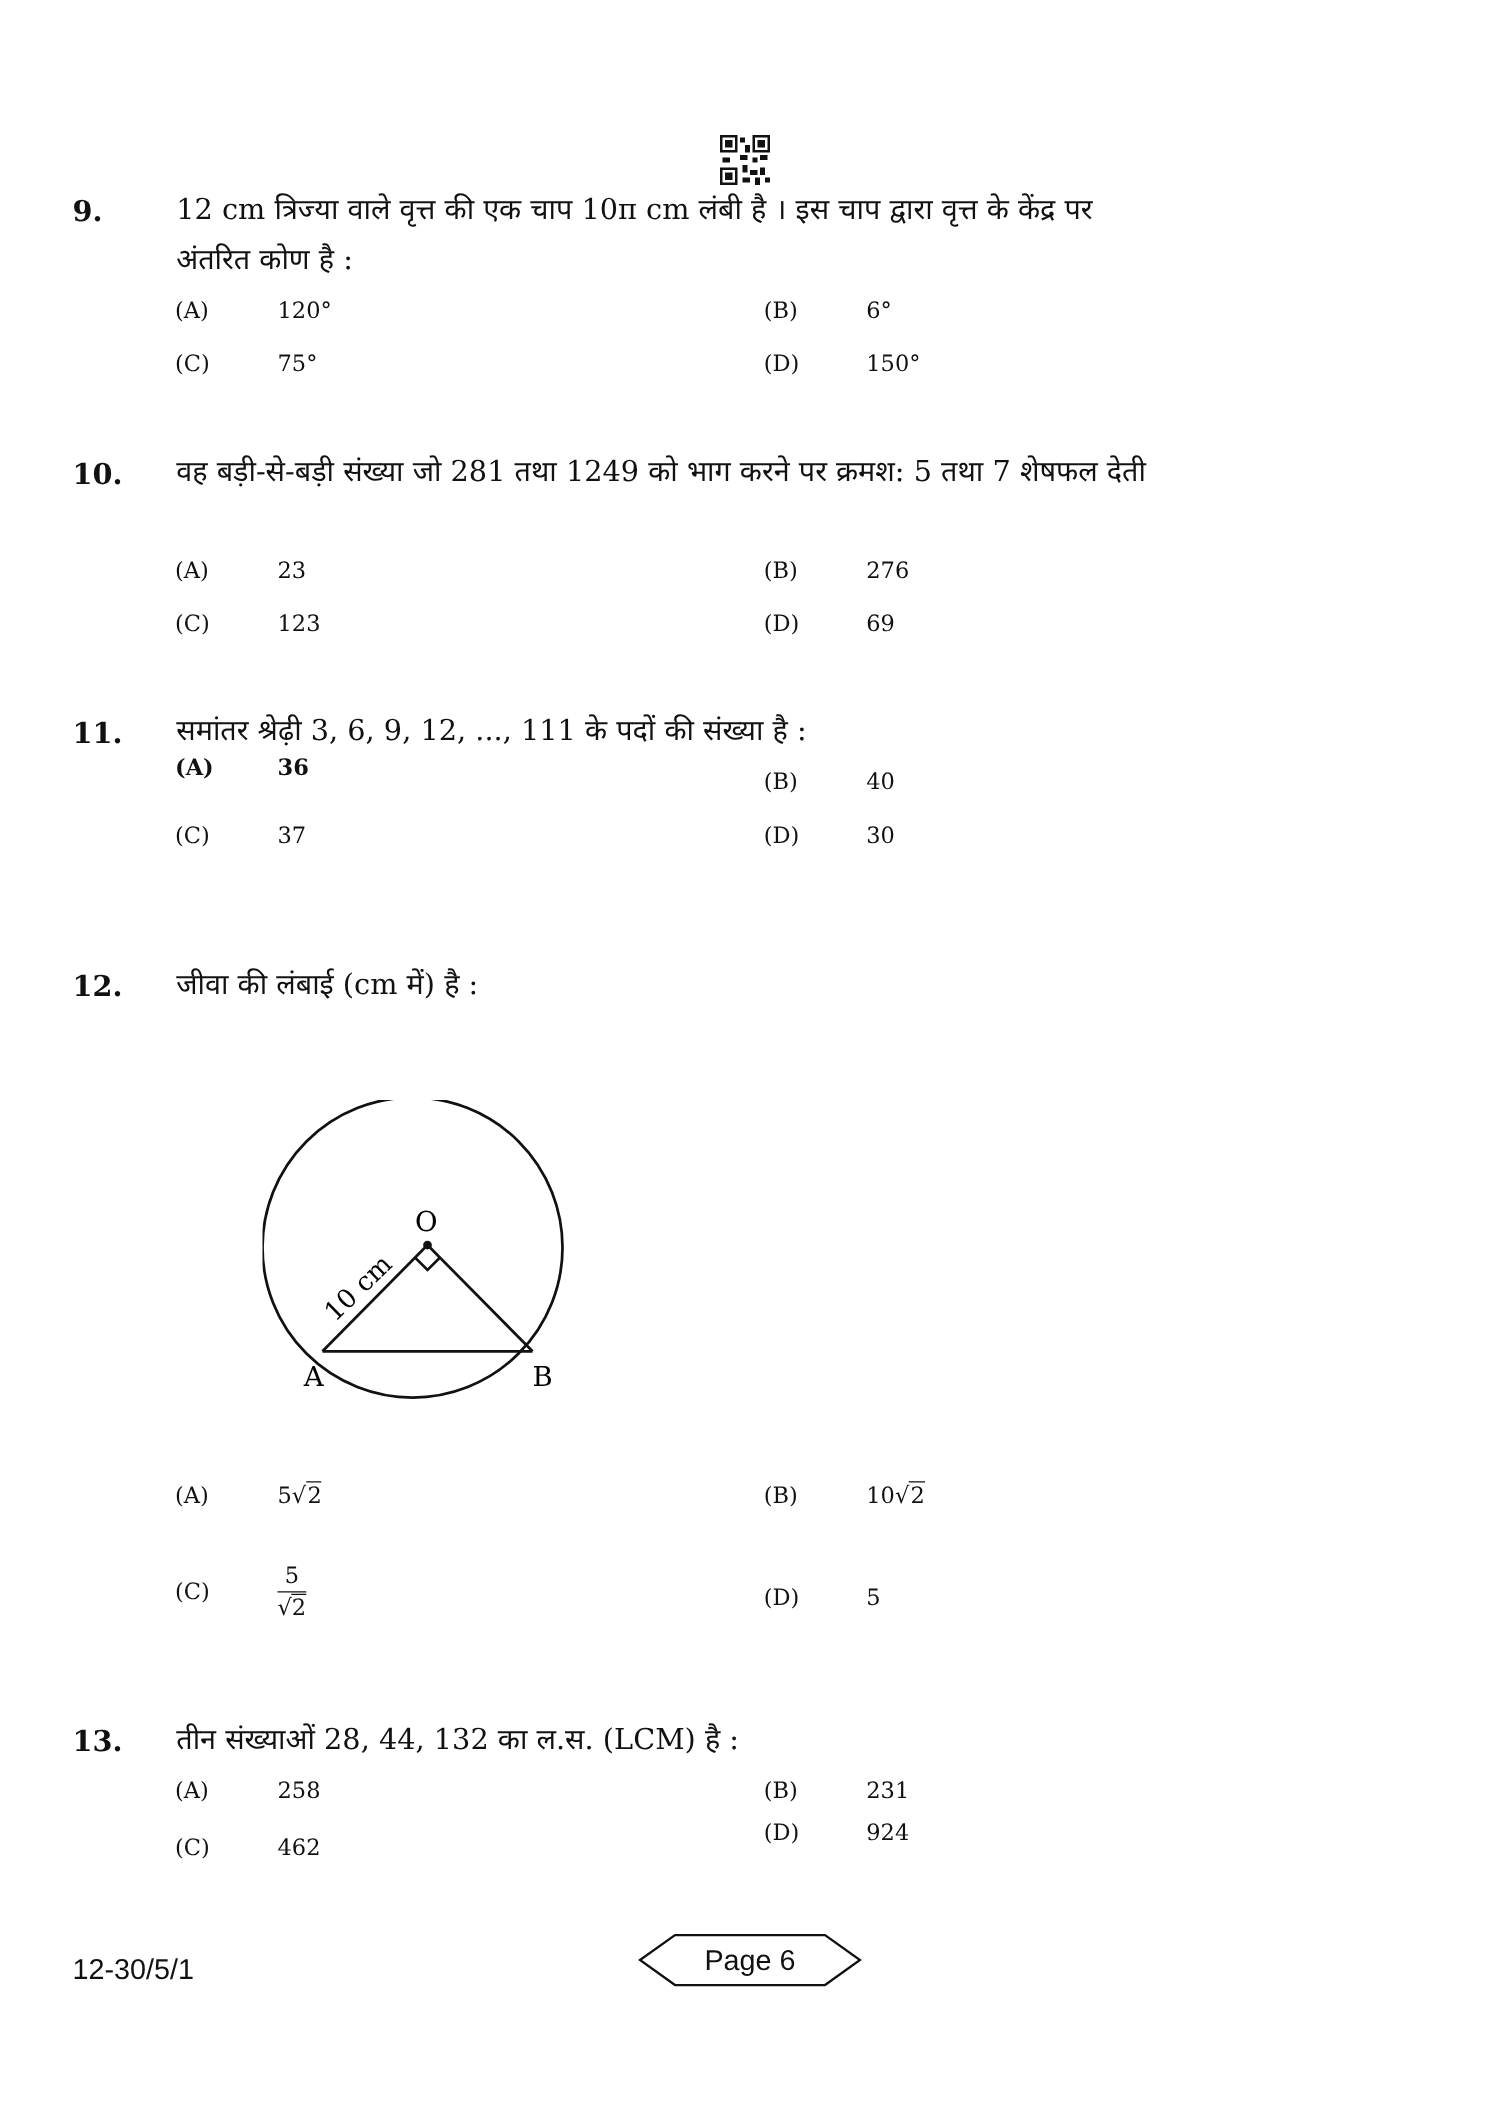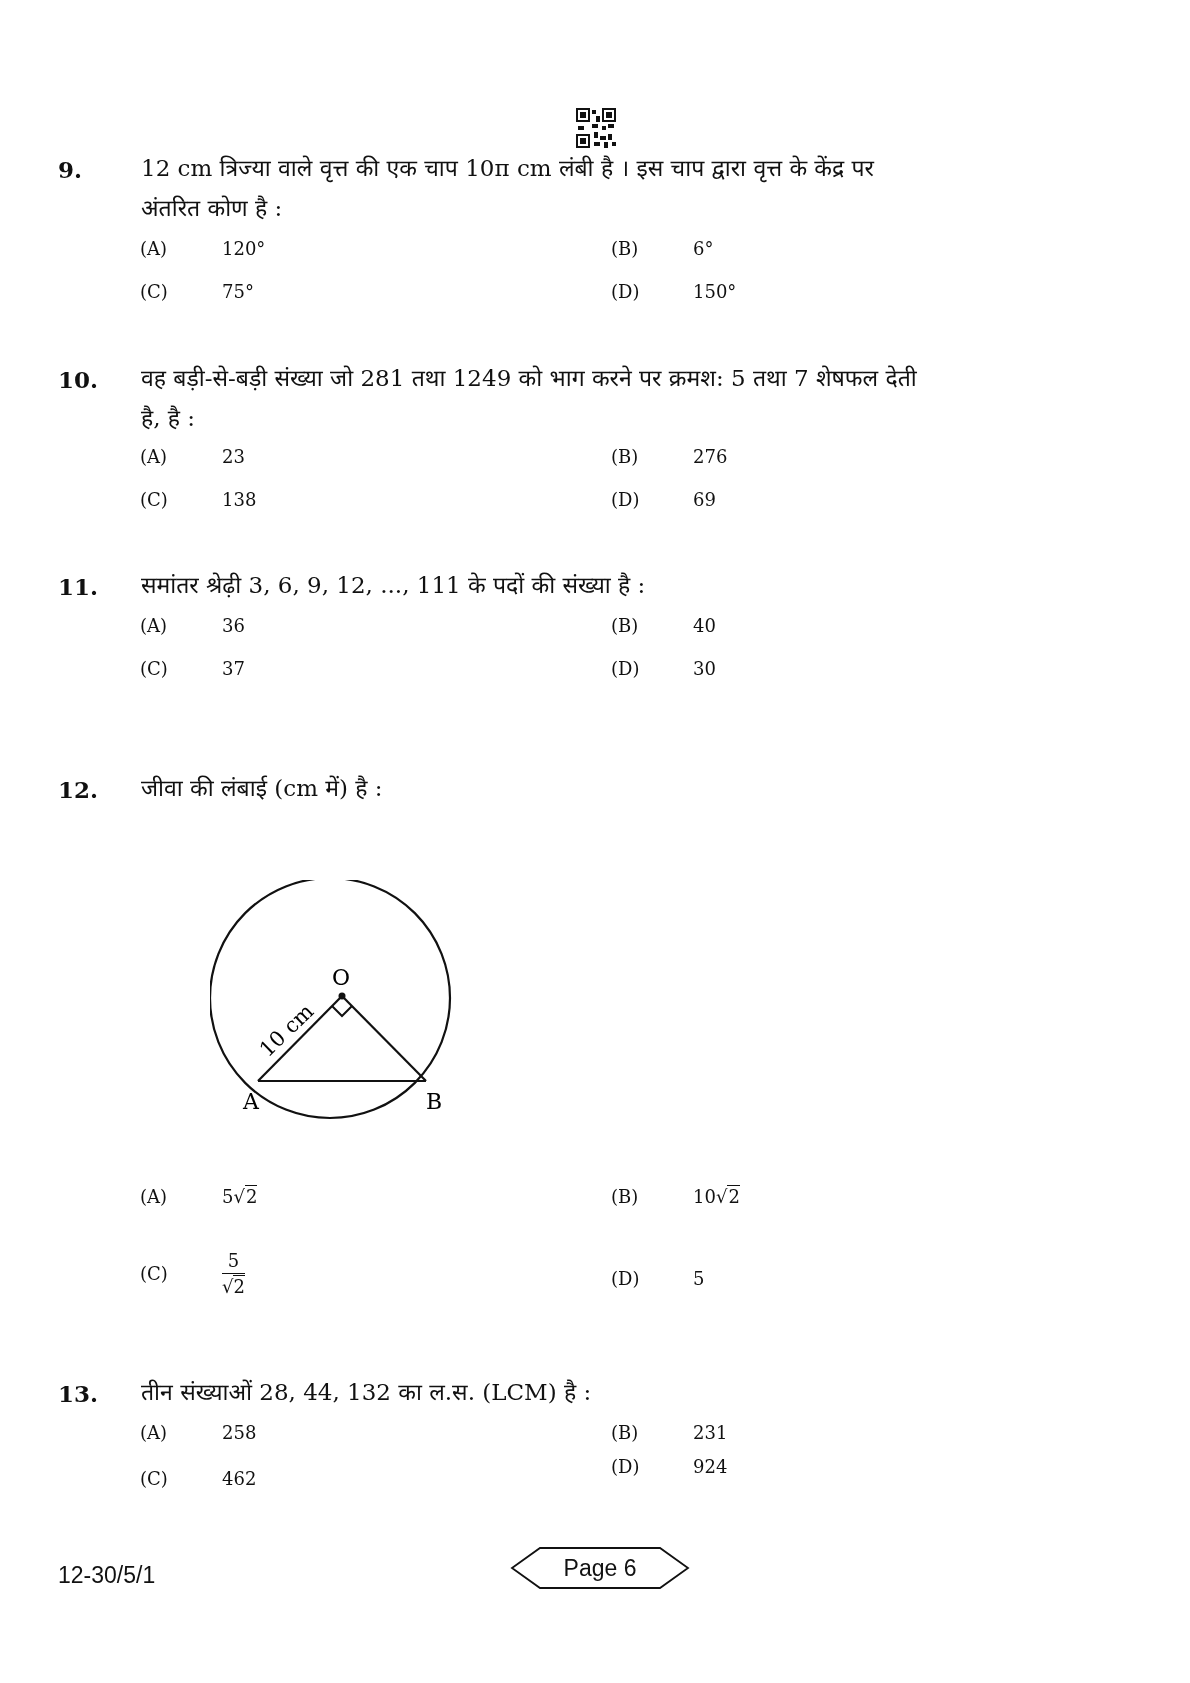--- a/index.html
+++ b/index.html
@@ -84,34 +84,33 @@
   <div class="opt optA" style="top:90px;"><span class="lbl">(A)</span><span>120°</span></div>
   <div class="opt optB" style="top:90px;"><span class="lbl">(B)</span><span>6°</span></div>
   <div class="opt optC" style="top:133px;"><span class="lbl">(C)</span><span>75°</span></div>
   <div class="opt optD" style="top:133px;"><span class="lbl">(D)</span><span>150°</span></div>
 </div>
 
 <div class="q" style="top:358px;">
   <span class="qnum" style="top:8px;">10.</span>
   <div class="qtext">
     <span class="line">वह बड़ी-से-बड़ी संख्या जो 281 तथा 1249 को भाग करने पर क्रमश: 5 तथा 7 शेषफल देती</span>
-    <span class="line">है, है :</span>
   </div>
   <div class="opt optA" style="top:88px;"><span class="lbl">(A)</span><span>23</span></div>
   <div class="opt optB" style="top:88px;"><span class="lbl">(B)</span><span>276</span></div>
-  <div class="opt optC" style="top:131px;"><span class="lbl">(C)</span><span>138</span></div>
+  <div class="opt optC" style="top:131px;"><span class="lbl">(C)</span><span>123</span></div>
   <div class="opt optD" style="top:131px;"><span class="lbl">(D)</span><span>69</span></div>
 </div>
 
 <div class="q" style="top:565px;">
   <span class="qnum" style="top:8px;">11.</span>
   <div class="qtext">
     <span class="line">समांतर श्रेढ़ी 3, 6, 9, 12, ..., 111 के पदों की संख्या है :</span>
   </div>
-  <div class="opt optA" style="top:50px;"><span class="lbl">(A)</span><span>36</span></div>
+  <div class="opt optA" style="top:39px;font-weight:bold;"><span class="lbl">(A)</span><span>36</span></div>
   <div class="opt optB" style="top:50px;"><span class="lbl">(B)</span><span>40</span></div>
   <div class="opt optC" style="top:93px;"><span class="lbl">(C)</span><span>37</span></div>
   <div class="opt optD" style="top:93px;"><span class="lbl">(D)</span><span>30</span></div>
 </div>
 
 <div class="q" style="top:768px;">
   <span class="qnum" style="top:8px;">12.</span>
   <div class="qtext">
     <span class="line">जीवा की लंबाई (cm में) है :</span>
   </div>

